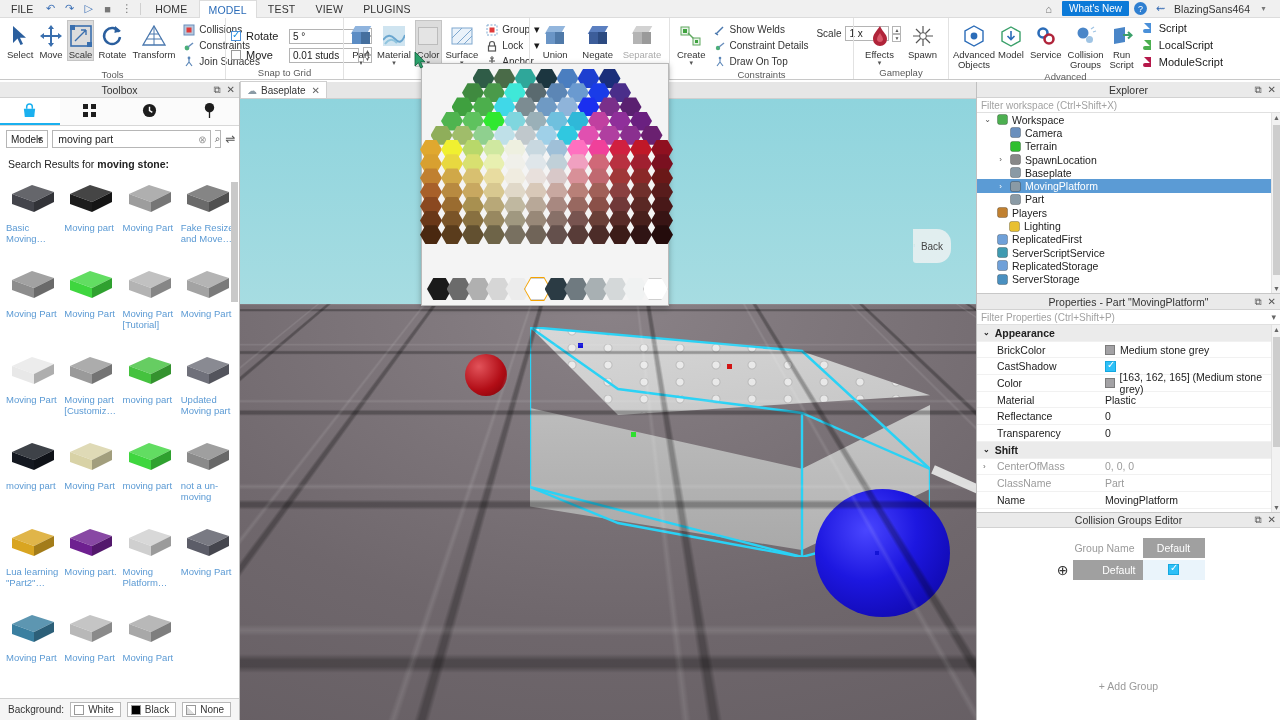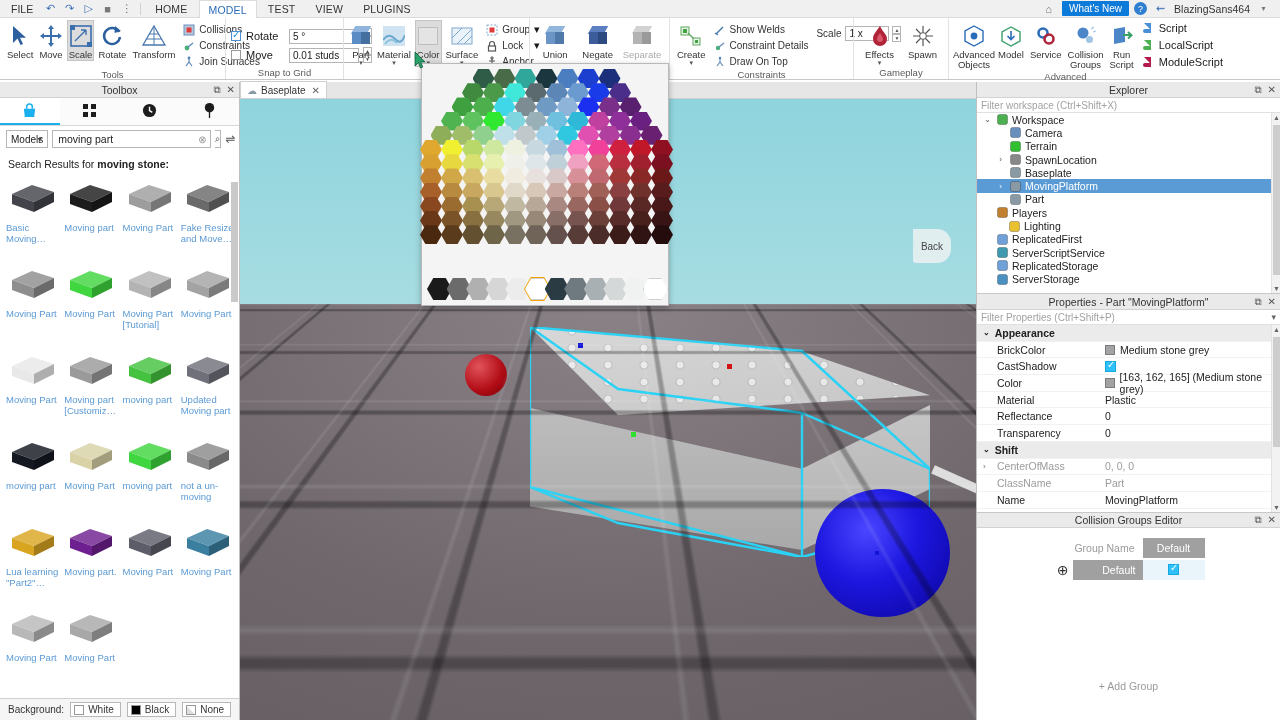--- a/index.html
+++ b/index.html
@@ -903,20 +903,30 @@
         </div>
         <div class="card">
           <div class="thumb">
             <svg width="52" height="44" viewBox="0 0 52 44">
               <polygon points="6,18 26,9 48,16 28,26" fill="#8848a4"></polygon>
               <polygon points="6,18 28,26 28,36 6,28" fill="#6e2090"></polygon>
               <polygon points="28,26 48,16 48,26 28,36" fill="#53186c"></polygon>
             </svg>
           </div>
           <div class="cap">Moving part.</div>
+        </div>
+        <div class="card">
+          <div class="thumb">
+            <svg width="52" height="44" viewBox="0 0 52 44">
+              <polygon points="6,18 26,9 48,16 28,26" fill="#d8d8d8"></polygon>
+              <polygon points="6,18 28,26 28,36 6,28" fill="#cfcfcf"></polygon>
+              <polygon points="28,26 48,16 48,26 28,36" fill="#9b9b9b"></polygon>
+            </svg>
+          </div>
+          <div class="cap">Moving Platform…</div>
         </div>
         <div class="card">
           <div class="thumb">
             <svg width="52" height="44" viewBox="0 0 52 44">
               <polygon points="6,18 26,9 48,16 28,26" fill="#797a83"></polygon>
               <polygon points="6,18 28,26 28,36 6,28" fill="#5c5d68"></polygon>
               <polygon points="28,26 48,16 48,26 28,36" fill="#45464e"></polygon>
             </svg>
           </div>
           <div class="cap">Moving Part</div>

